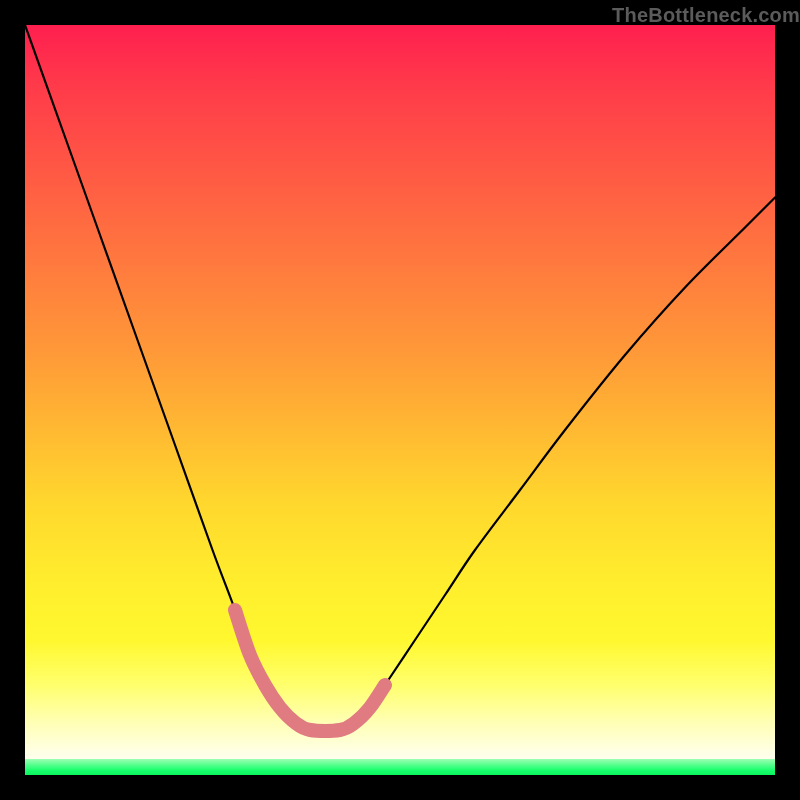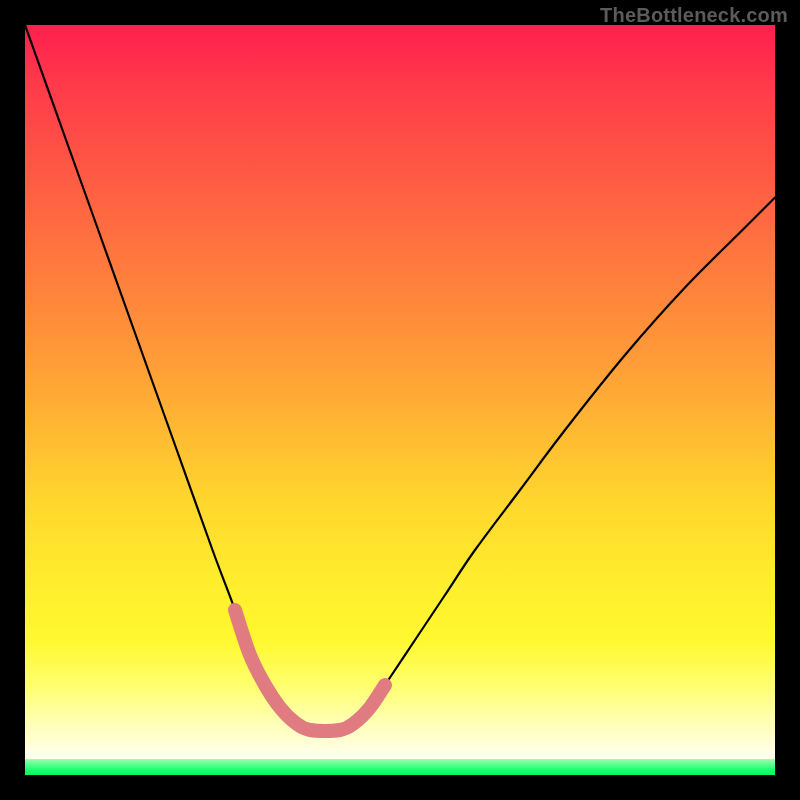--- a/index.html
+++ b/index.html
@@ -13,21 +13,21 @@
   }
   .stage {
     position: relative;
     width: 800px;
     height: 800px;
     background: #000;
   }
   .watermark {
     position: absolute;
     top: 4px;
-    right: 12px;
+    right: 0;
     color: #5b5b5b;
     font-size: 20px;
     font-weight: 600;
     letter-spacing: 0.2px;
     z-index: 20;
   }
   .plot-area {
     position: absolute;
     left: 25px;
     top: 25px;

